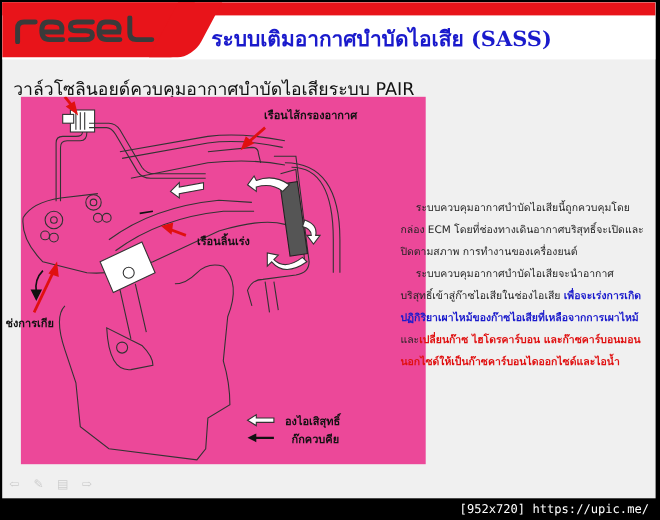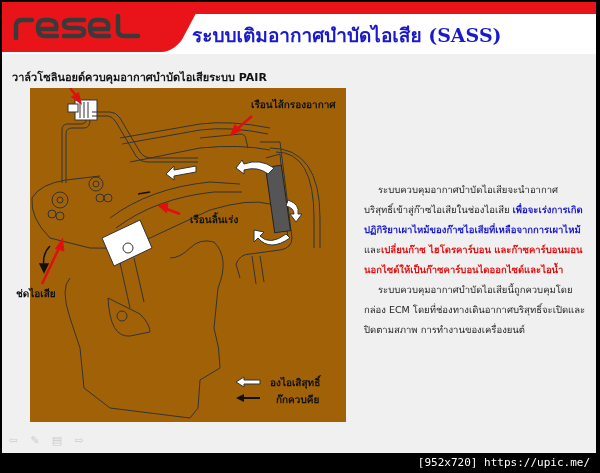--- a/index.html
+++ b/index.html
@@ -28,25 +28,25 @@
   }
   .logo {
     position: absolute; left: 10px; top: 12px; height: 26px; width: 135px;
   }
   .title {
     position: absolute; left: 190px; top: 18px; font-size: 19px; font-weight: bold;
     color: #1a1acc; white-space: nowrap; letter-spacing: 0px;
     font-family: "DejaVu Serif", serif;
   }
   .subtitle {
-    position: absolute; left: 10px; top: 66px; font-size: 11px; font-weight: bold; color: #111;
+    position: absolute; left: 10px; top: 66px; font-size: 16px; font-weight: normal; color: #111;
     white-space: nowrap; font-family: "DejaVu Sans", sans-serif;
   }
   .diagram {
-    position: absolute; left: 28px; top: 86px; width: 316px; height: 334px; background: #a16207;
+    position: absolute; left: 17px; top: 86px; width: 368px; height: 334px; background: #ec4899;
   }
   .diagram svg { position: absolute; left: 0; top: 0; }
   .lbl {
     position: absolute; font-size: 10px; color: #111; white-space: nowrap;
     font-family: "DejaVu Sans", sans-serif; font-weight: bold;
   }
   .desc {
     position: absolute; left: 362px; top: 178px; width: 222px;
     font-size: 9.5px; line-height: 20px; color: #222; font-family: "DejaVu Sans", sans-serif;
   }
@@ -159,31 +159,31 @@
         <path d="M32 153 L33 162 L27 160 Z"></path>
       </g>
 
       <g>
         <path d="M206 294 L214 289 L214 292 L230 292 L230 296 L214 296 L214 299 Z" fill="#fff" stroke="#333" stroke-width="1"></path>
         <path d="M206 310 L214 306 L214 309 L230 309 L230 311 L214 311 L214 314 Z" fill="#111"></path>
       </g>
     </svg>
     <div class="lbl" style="left:221px; top:9px;">เรือนไส้กรองอากาศ</div>
     <div class="lbl" style="left:160px; top:124px;">เรือนลิ้นเร่ง</div>
-    <div class="lbl" style="left:-14px; top:198px;">ช่ดไอเสีย</div>
+    <div class="lbl" style="left:-14px; top:198px;">ช่งการเกีย</div>
     <div class="lbl" style="left:240px; top:287px;">องไอเสิสุทธิ์</div>
     <div class="lbl" style="left:246px; top:304px;">ก๊กควบคีย</div>
   </div>
 
   <div class="desc">
     <p>
-      <span class="indent"></span><span>ระบบควบคุมอากาศบำบัดไอเสียจะนำอากาศบริสุทธิ์เข้าสู่ก๊าซไอเสียในช่องไอเสีย </span><span class="blue">เพื่อจะเร่งการเกิดปฏิกิริยาเผาไหม้ของก๊าซไอเสียที่เหลือจากการเผาไหม้</span><span>และ</span><span class="red">เปลี่ยนก๊าซ ไฮโดรคาร์บอน และก๊าซคาร์บอนมอนนอกไซด์ให้เป็นก๊าซคาร์บอนไดออกไซด์และไอน้ำ</span>
+      <span class="indent"></span><span>ระบบควบคุมอากาศบำบัดไอเสียนี้ถูกควบคุมโดยกล่อง ECM โดยที่ช่องทางเดินอากาศบริสุทธิ์จะเปิดและปิดตามสภาพ การทำงานของเครื่องยนต์</span>
     </p>
     <p>
-      <span class="indent"></span><span>ระบบควบคุมอากาศบำบัดไอเสียนี้ถูกควบคุมโดยกล่อง ECM โดยที่ช่องทางเดินอากาศบริสุทธิ์จะเปิดและปิดตามสภาพ การทำงานของเครื่องยนต์</span>
+      <span class="indent"></span><span>ระบบควบคุมอากาศบำบัดไอเสียจะนำอากาศบริสุทธิ์เข้าสู่ก๊าซไอเสียในช่องไอเสีย </span><span class="blue">เพื่อจะเร่งการเกิดปฏิกิริยาเผาไหม้ของก๊าซไอเสียที่เหลือจากการเผาไหม้</span><span>และ</span><span class="red">เปลี่ยนก๊าซ ไฮโดรคาร์บอน และก๊าซคาร์บอนมอนนอกไซด์ให้เป็นก๊าซคาร์บอนไดออกไซด์และไอน้ำ</span>
     </p>
   </div>
 
   <div class="toolbar">
     <span>⇦</span>
     <span>✎</span>
     <span>▤</span>
     <span>⇨</span>
   </div>
 </div>

